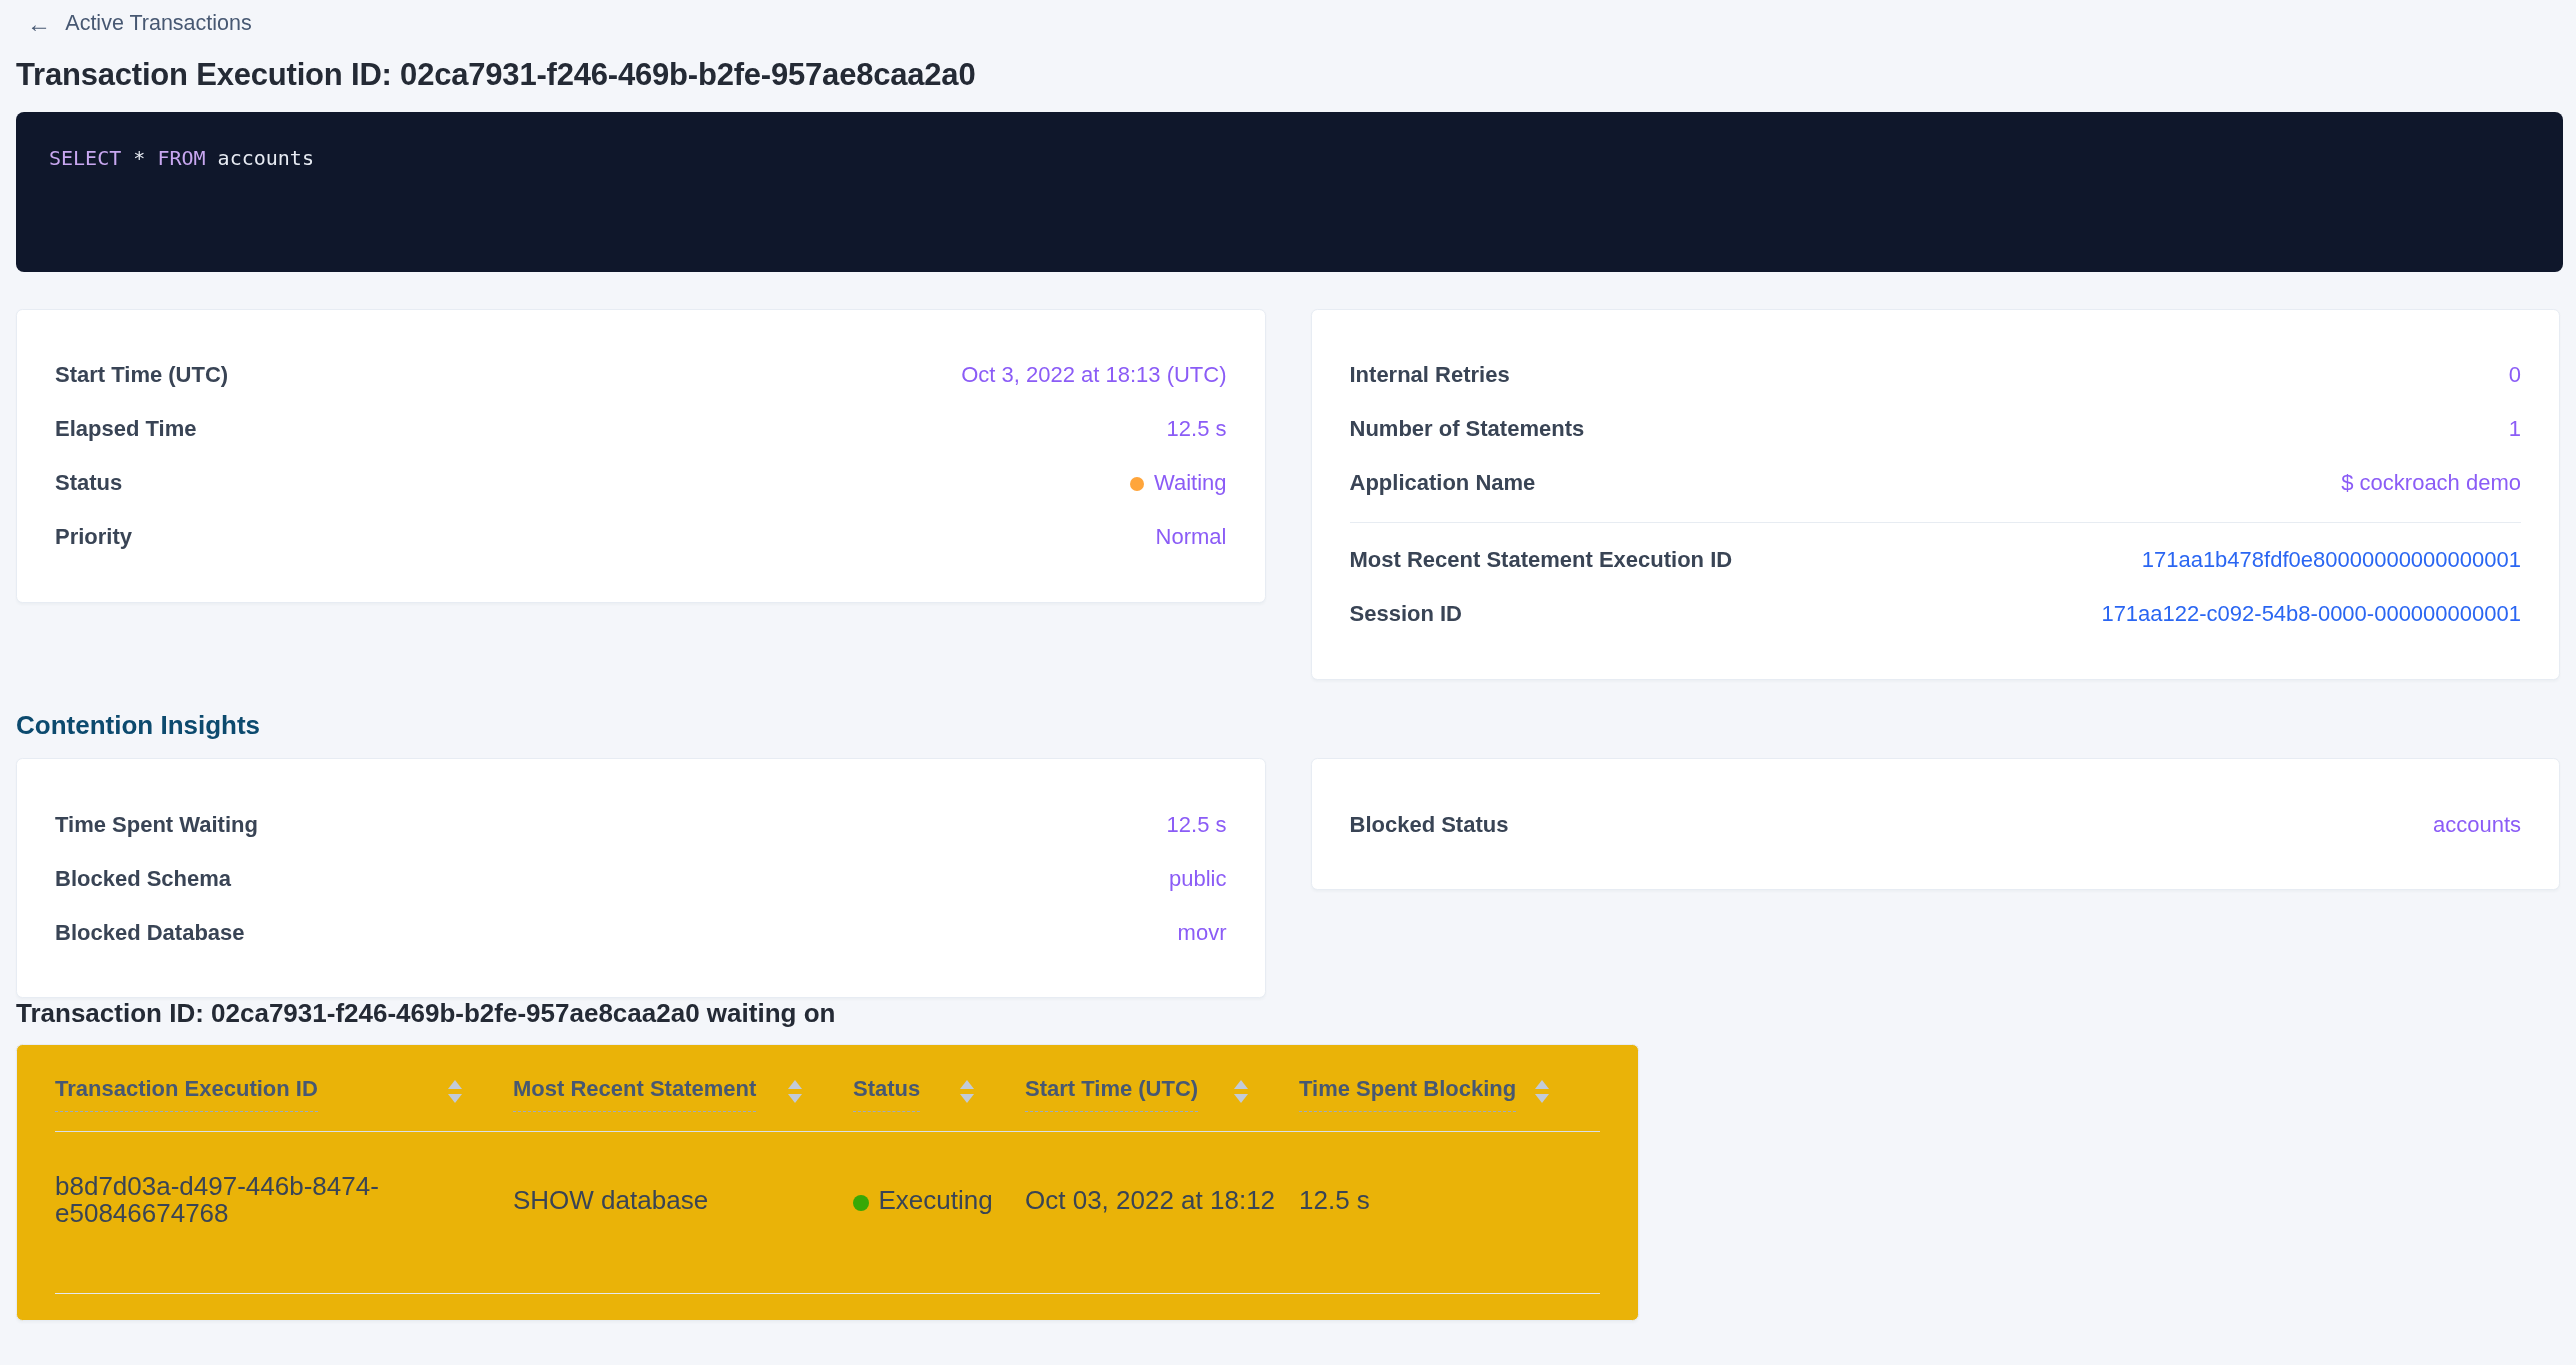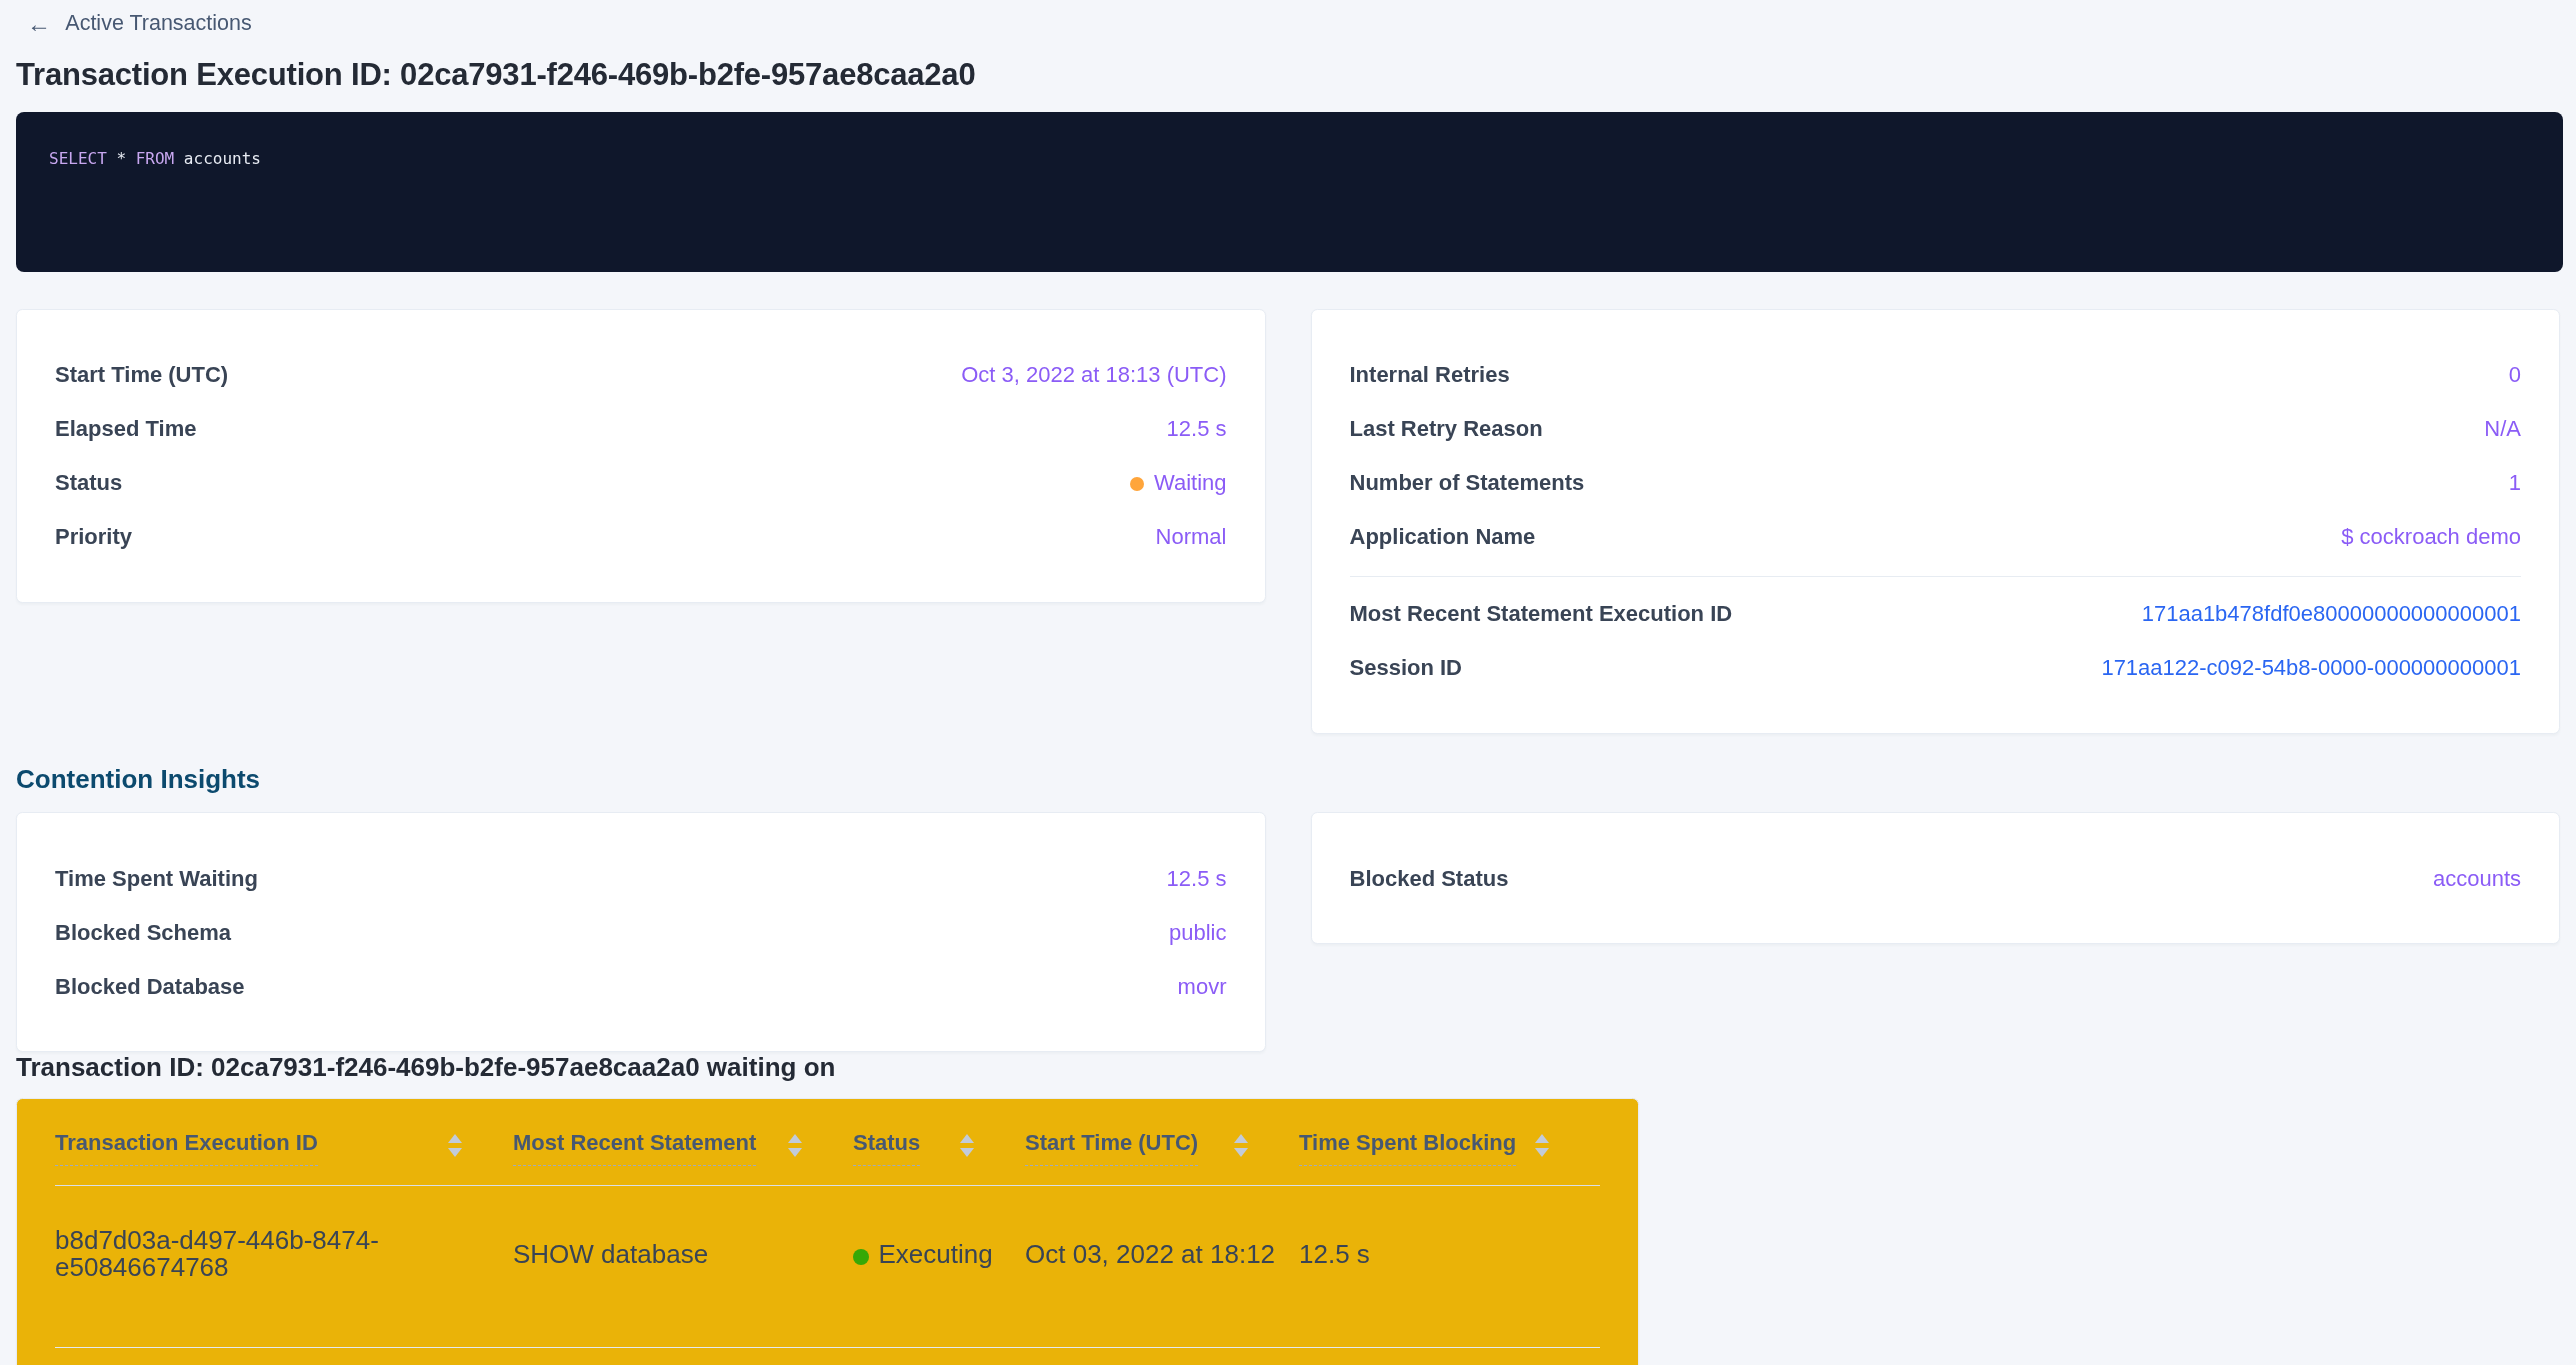--- a/index.html
+++ b/index.html
@@ -19,21 +19,21 @@
 
   
   .page-title { margin-top:20.7px; font-size:31px; font-weight:700; color:#242a35; letter-spacing:-0.2px; }
 
   
   .sql-box {
     margin-top:19px; height:160px; width:2547px;
     background:#0f172b; border-radius:8px;
     padding:32px 33px; 
   }
-  .sql-code { font-family:"DejaVu Sans Mono","Liberation Mono",monospace; font-size:16px; line-height:29px; color:#e7ebf3; white-space:pre; }
+  .sql-code { font-family:"DejaVu Sans Mono","Liberation Mono",monospace; font-size:20px; line-height:29px; color:#e7ebf3; white-space:pre; }
   .sql-kw { color:#c8a7f0; }
 
   
   .grid-2 { display:grid; grid-template-columns:1fr 1fr; gap:45px; align-items:start; margin-top:37px; width:2544px; }
   .card {
     background:#ffffff; border:0.8px solid #e7ecf3; border-radius:6.4px;
     box-shadow:0 1.6px 2.4px rgba(34,48,73,0.03);
     padding:38px 38px;
   }
   .kv-row { display:flex; justify-content:space-between; align-items:center; padding:13.5px 0; }
@@ -106,24 +106,20 @@
       <div class="kv-row">
         <span class="kv-label">Priority</span>
         <span class="kv-value">Normal</span>
       </div>
     </div>
 
     <div class="card">
       <div class="kv-row">
         <span class="kv-label">Internal Retries</span>
         <span class="kv-value">0</span>
-      </div>
-      <div class="kv-row">
-        <span class="kv-label">Last Retry Reason</span>
-        <span class="kv-value">N/A</span>
       </div>
       <div class="kv-row">
         <span class="kv-label">Number of Statements</span>
         <span class="kv-value">1</span>
       </div>
       <div class="kv-row">
         <span class="kv-label">Application Name</span>
         <span class="kv-value">$ cockroach demo</span>
       </div>
       <hr class="divider">

